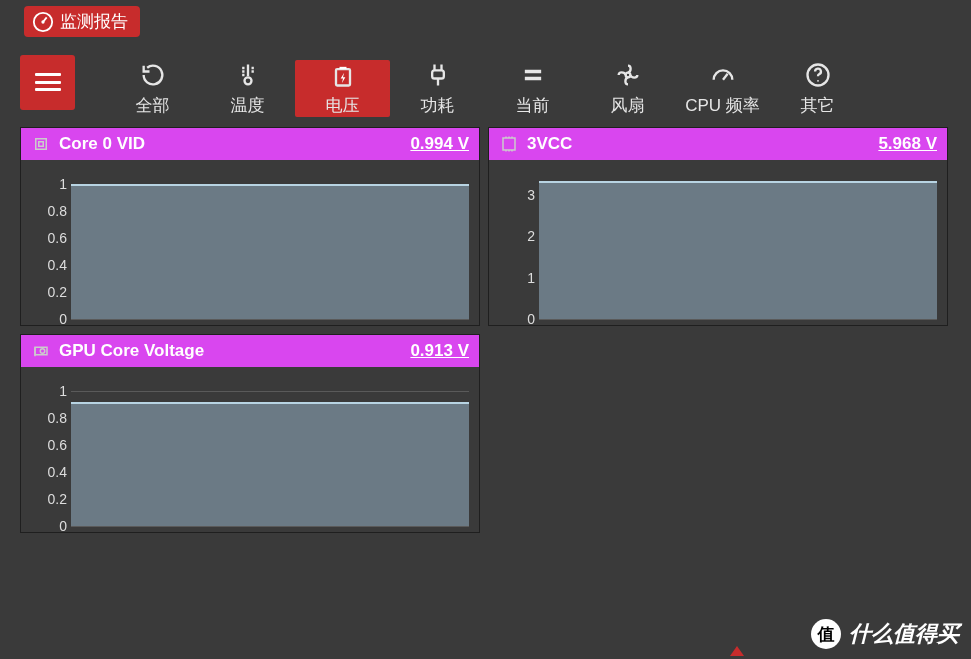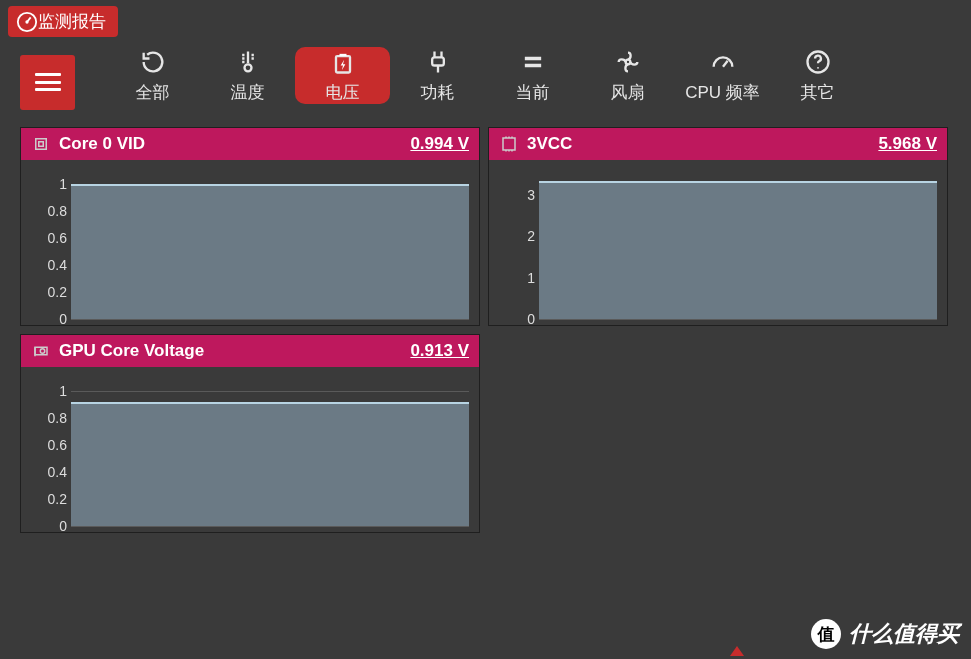--- a/index.html
+++ b/index.html
@@ -12,31 +12,32 @@
   overflow: hidden;
   position: relative;
 }
 
 
 .title-badge {
   display: inline-flex;
   align-items: center;
   background: #c72c2c;
   padding: 4px 12px 4px 8px;
-  margin: 6px 0 0 8px;
+  margin: 6px 0 0 24px;
   border-radius: 4px;
+  gap: 6px;
   font-size: 17px;
   font-weight: 500;
 }
 .title-badge .gauge-icon { width: 22px; height: 22px; }
 
 
 .toolbar {
   display: flex;
-  align-items: flex-start;
+  align-items: flex-end;
   gap: 0;
   margin: 10px 0 0 20px;
   height: 70px;
 }
 .toolbar .menu-btn {
   width: 55px;
   height: 55px;
   background: #c72c2c;
   display: flex;
   align-items: center;
@@ -59,38 +60,38 @@
   flex-direction: column;
   align-items: center;
   justify-content: center;
   gap: 4px;
   cursor: pointer;
   color: #e6e6e6;
   font-size: 17px;
 }
 .tab-btn.active {
   background: #c72c2c;
-  border-radius: 10px;
+  border-radius: 2px;
 }
 .tab-btn .tab-icon { width: 30px; height: 30px; display: flex; align-items: center; justify-content: center; }
 .tab-btn .tab-icon svg { stroke: #e6e6e6; fill: none; }
 
 
 .charts {
   display: grid;
   grid-template-columns: 460px 460px;
   gap: 8px;
   margin: 10px 0 0 20px;
 }
 .chart-card {
   background: #3a3a3a;
   border: 1px solid #1f1f1f;
 }
 .chart-header {
-  background: #be185d;
+  background: #d946ef;
   display: flex;
   align-items: center;
   padding: 6px 10px;
   font-size: 17px;
   font-weight: 600;
   gap: 8px;
 }
 .chart-header .hdr-icon { width: 20px; height: 20px; display:flex; align-items:center; justify-content:center; }
 .chart-header .hdr-icon svg { stroke:#ccc; fill:none; }
 .chart-header .value { margin-left: auto; font-weight: 700; text-decoration: underline; }

